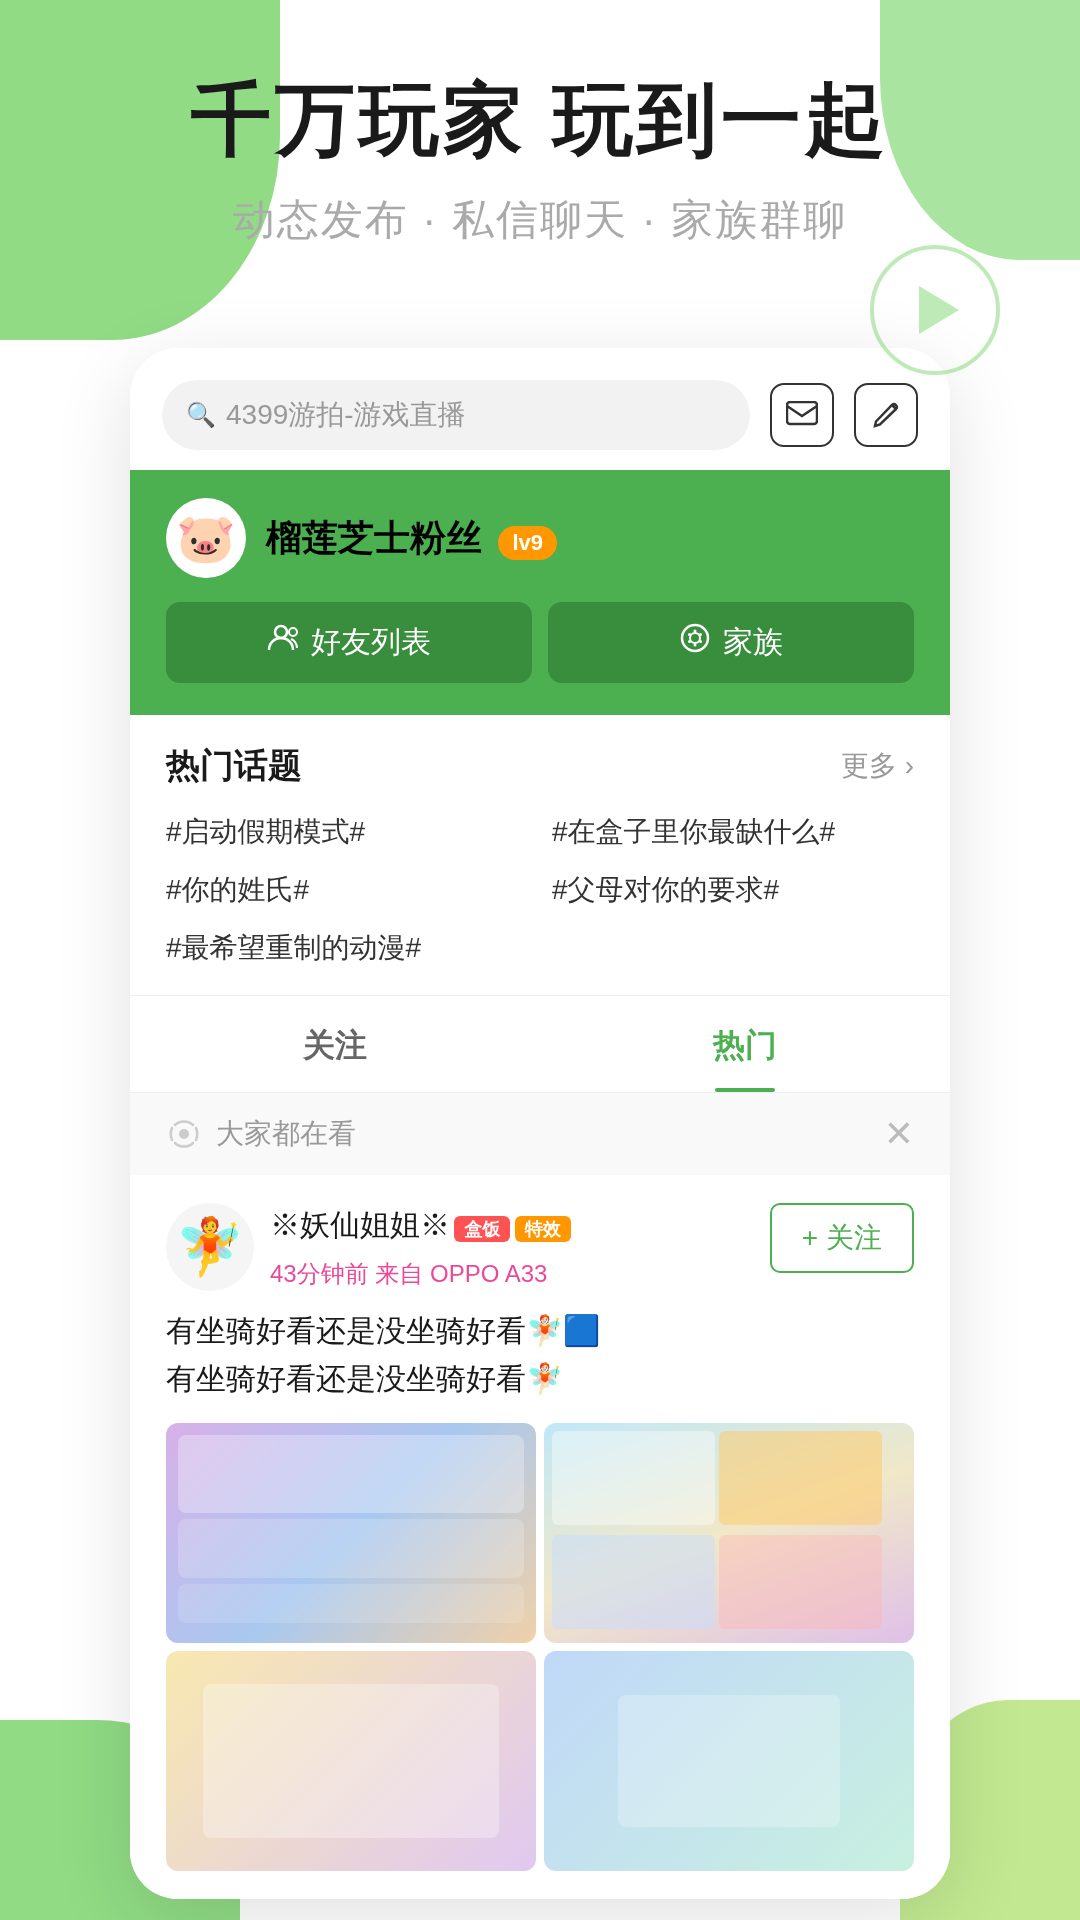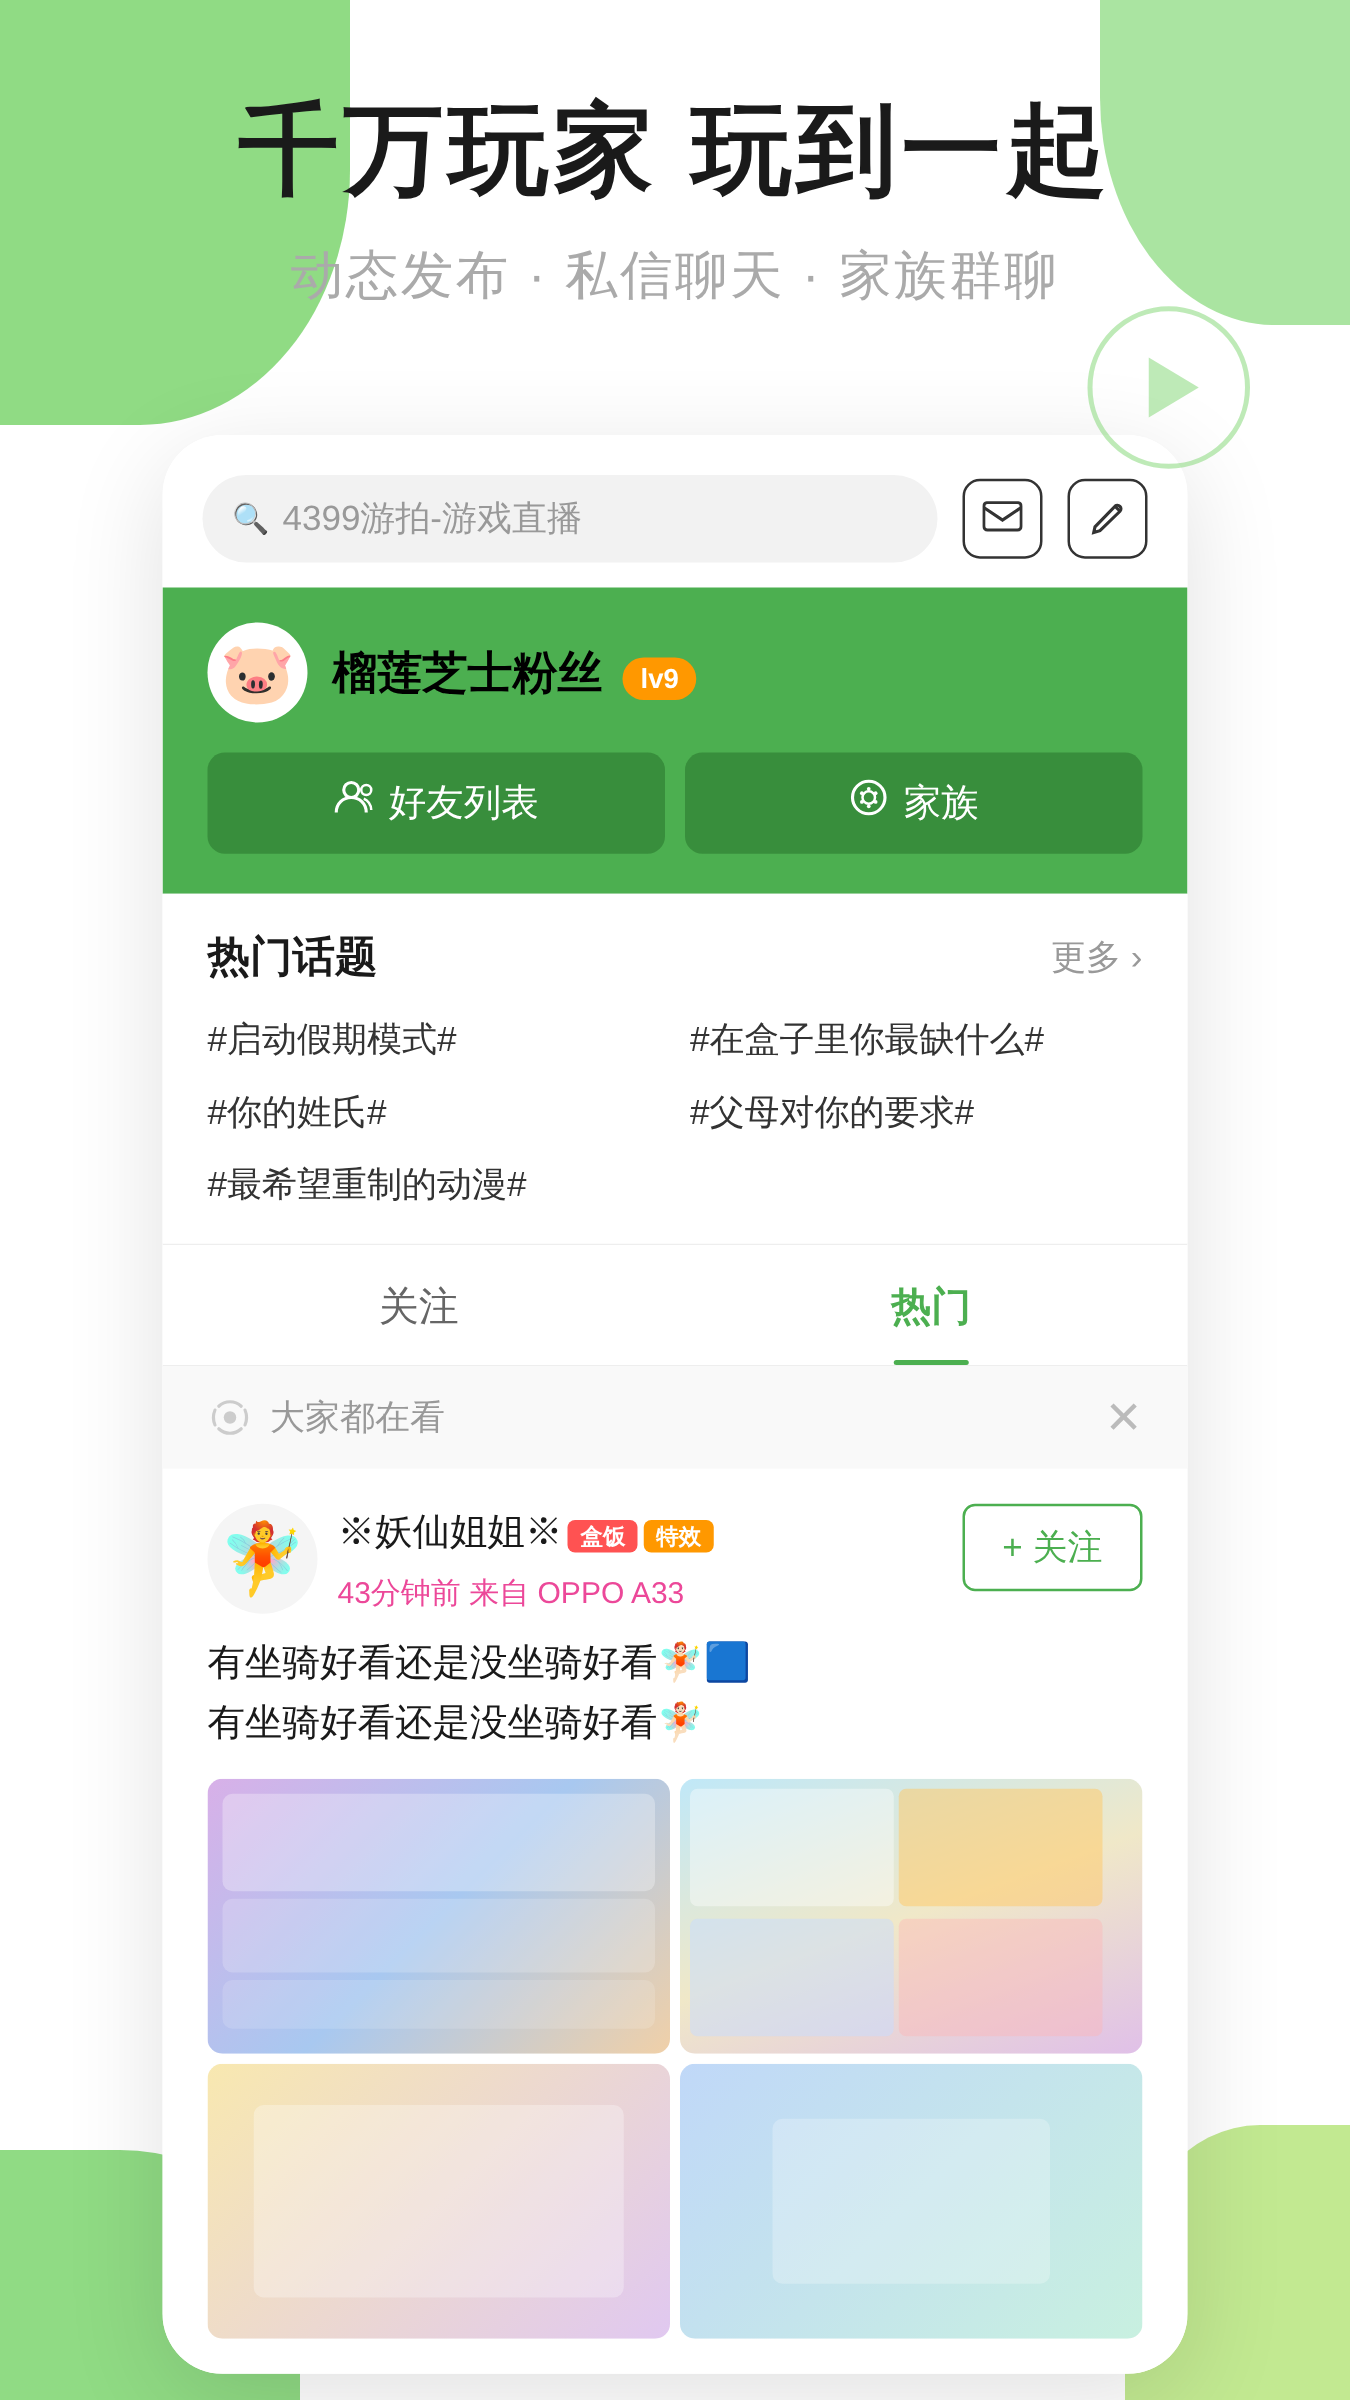--- a/index.html
+++ b/index.html
@@ -217,20 +217,21 @@
       background: #fff;
     }
     .tab-item {
       flex: 1;
       text-align: center;
       padding: 28px 0 24px;
       font-size: 32px;
       color: #666;
       cursor: pointer;
       position: relative;
+      font-weight: bold;
     }
     .tab-item.active {
       color: #4caf50;
       font-weight: 700;
     }
     .tab-item.active::after {
       content: '';
       position: absolute;
       bottom: 0;
       left: 50%;

